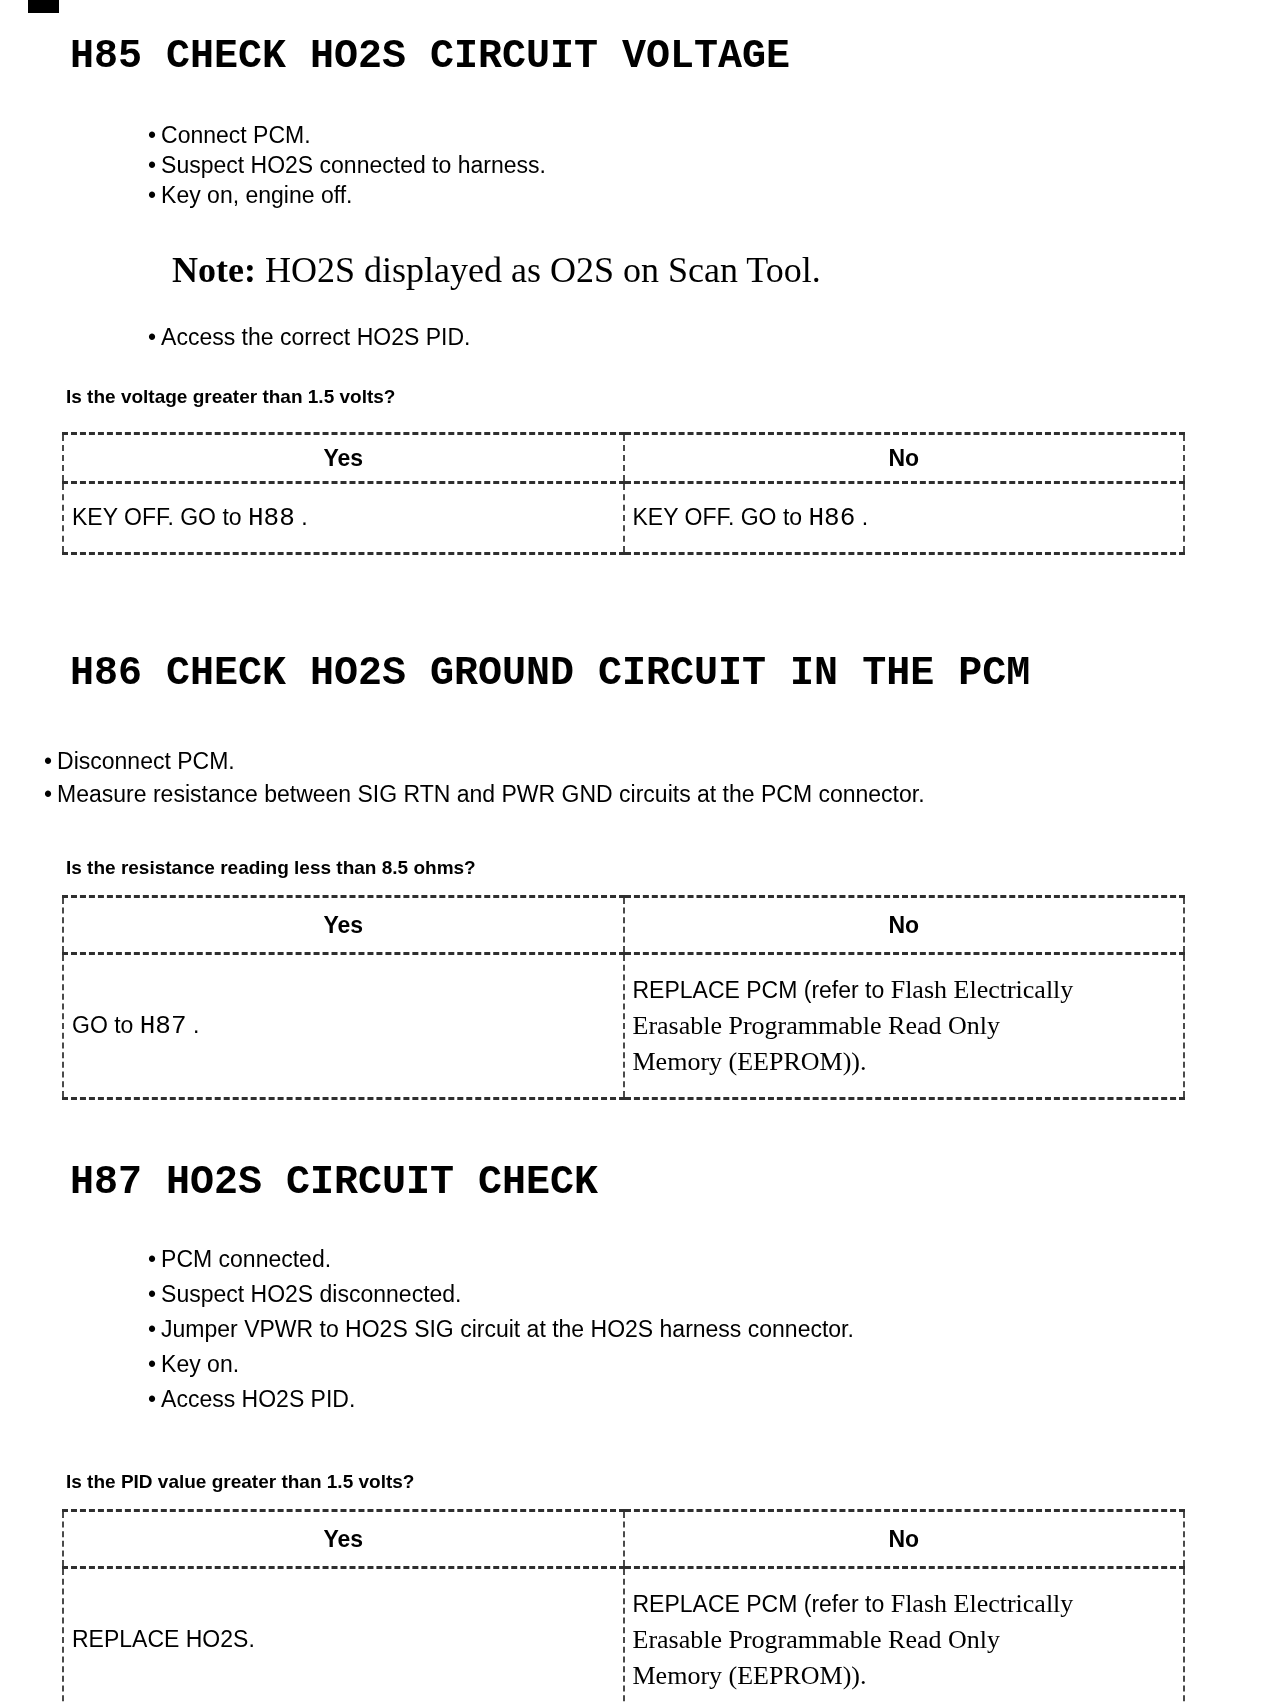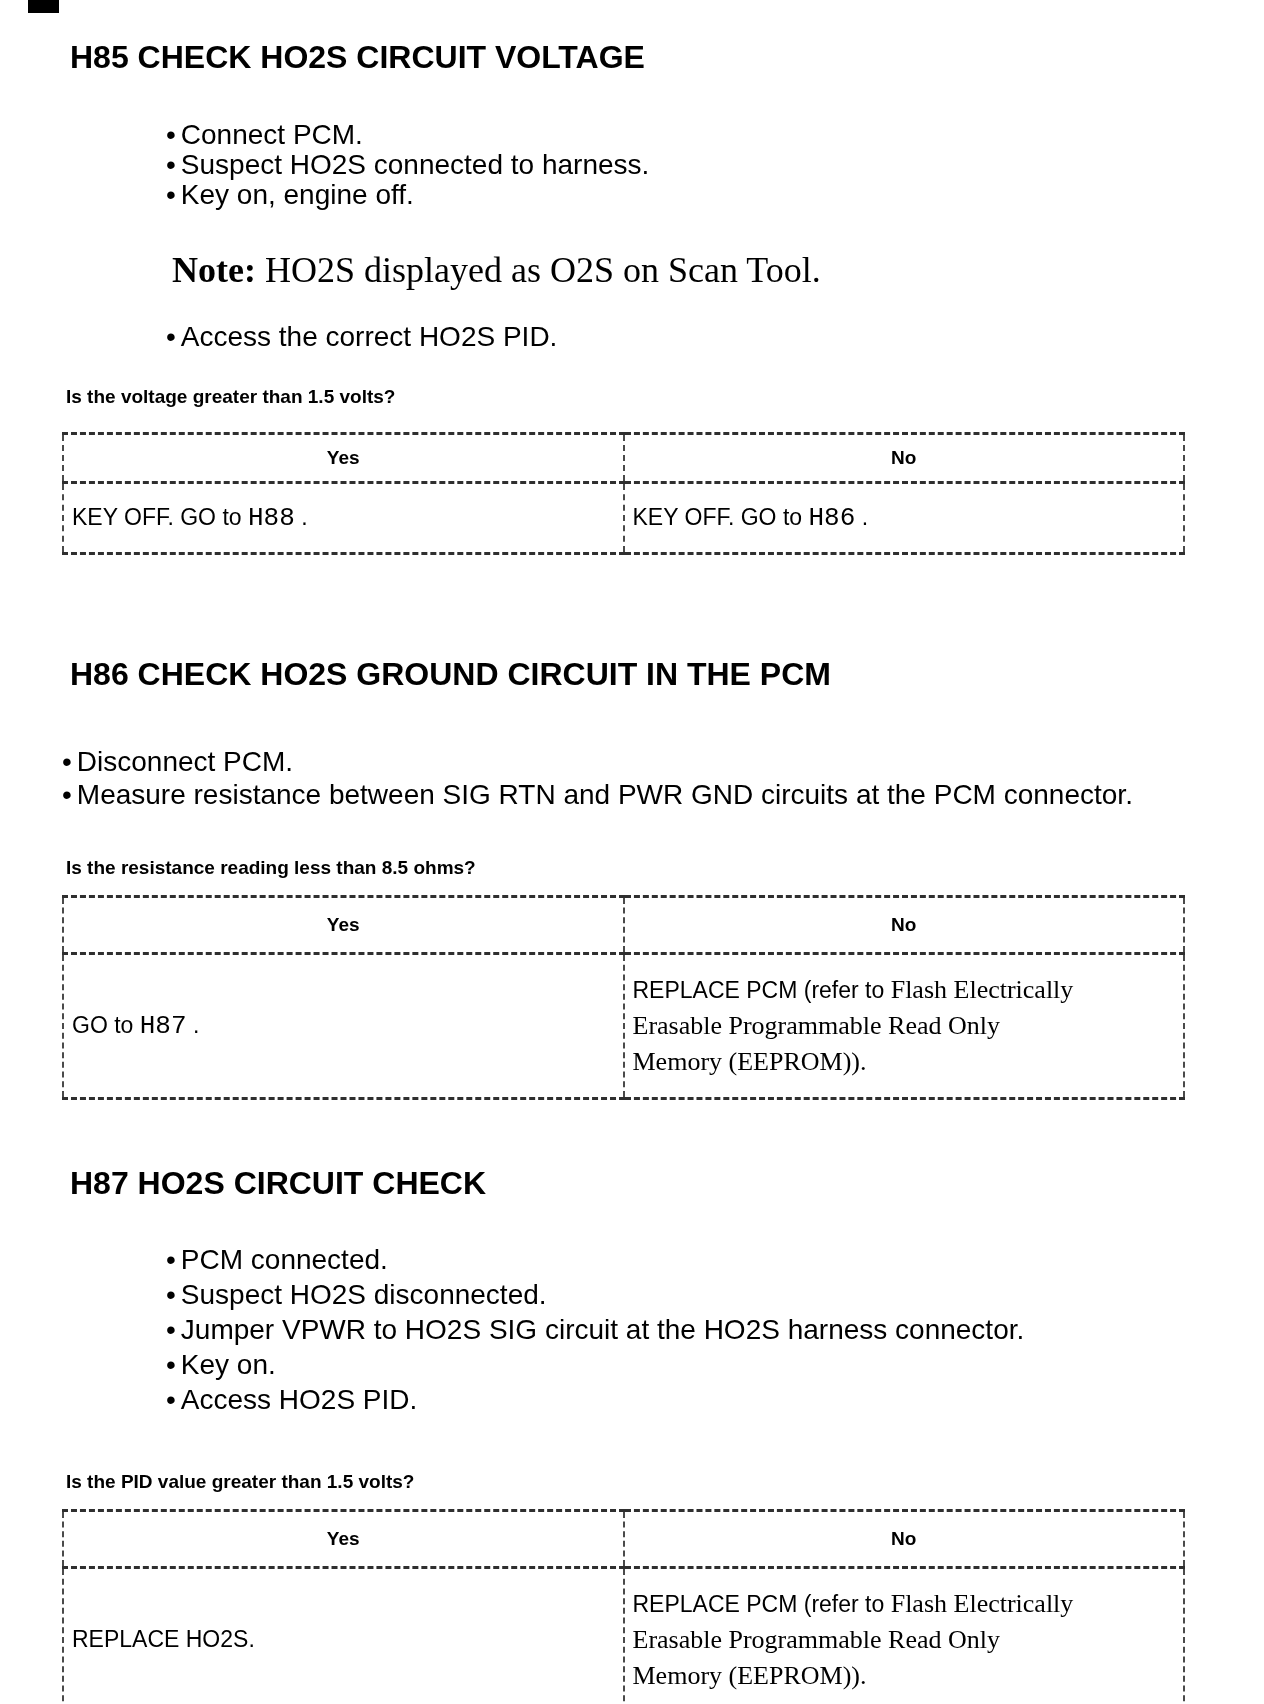--- a/index.html
+++ b/index.html
@@ -7,32 +7,32 @@
     width:1264px; height:1704px;
     background:#ffffff; color:#000000;
     font-family:"Liberation Sans", sans-serif;
     position:relative; overflow:hidden;
   }
   .corner-mark {
     position:absolute; left:28px; top:0; width:31px; height:13px; background:#000;
   }
   section { display:block; }
   .title {
-    font-family:Liberation Sans, sans-serif;
-    font-weight:bold; font-size:32px; line-height:46px;
+    font-family:Liberation Mono, monospace;
+    font-weight:bold; font-size:40px; line-height:46px;
     margin:0; padding:0 0 0 70px;
     white-space:nowrap;
   }
   #s1 .title { padding-top:34px; }
   #s2 .title { margin-top:96px; }
   #s3 .title { margin-top:60px; }
 
   .bullets {
-    list-style:none; margin:18px; padding:0 0 0 148px;
-    font-size:28px;
+    list-style:none; margin:0; padding:0 0 0 148px;
+    font-size:23px;
   }
   #s1 .bullets { line-height:30px; margin-top:40px; }
   #s1 .bullets.second { margin-top:36px; }
   #s2 .bullets { line-height:33px; margin-top:48px;padding-left:44px; }
   #s3 .bullets { line-height:35px; margin-top:36px; }
   .bullets li { white-space:nowrap; }
   .dot { display:inline-block; margin-right:5px; }
   .dot::before { content:"•"; }
 
   .note {
@@ -55,21 +55,21 @@
     width:1123px; margin:14px 0 0 62px;
   }
   #s1 .dtable { margin-top:22px; }
   .dtable th, .dtable td {
     border-left:2px dashed #4a4a4a;
     border-right:2px dashed #4a4a4a;
     border-top:3px dashed #2f2f2f;
     border-bottom:3px dashed #2f2f2f;
   }
   .dtable th {
-    width:50%; font-size:19px; font-weight:bold;
+    width:50%; font-size:23px; font-weight:bold;
     text-align:center; height:46px; padding:0;
   }
   #s2 .dtable th, #s3 .dtable th { height:54px; }
   .dtable td {
     font-size:23px; text-align:left; vertical-align:middle;
     padding:8px 10px 8px 8px;
   }
   #s1 .dtable td { height:52px; }
   #s2 .dtable td, #s3 .dtable td { height:126px; }
   .step-link {

